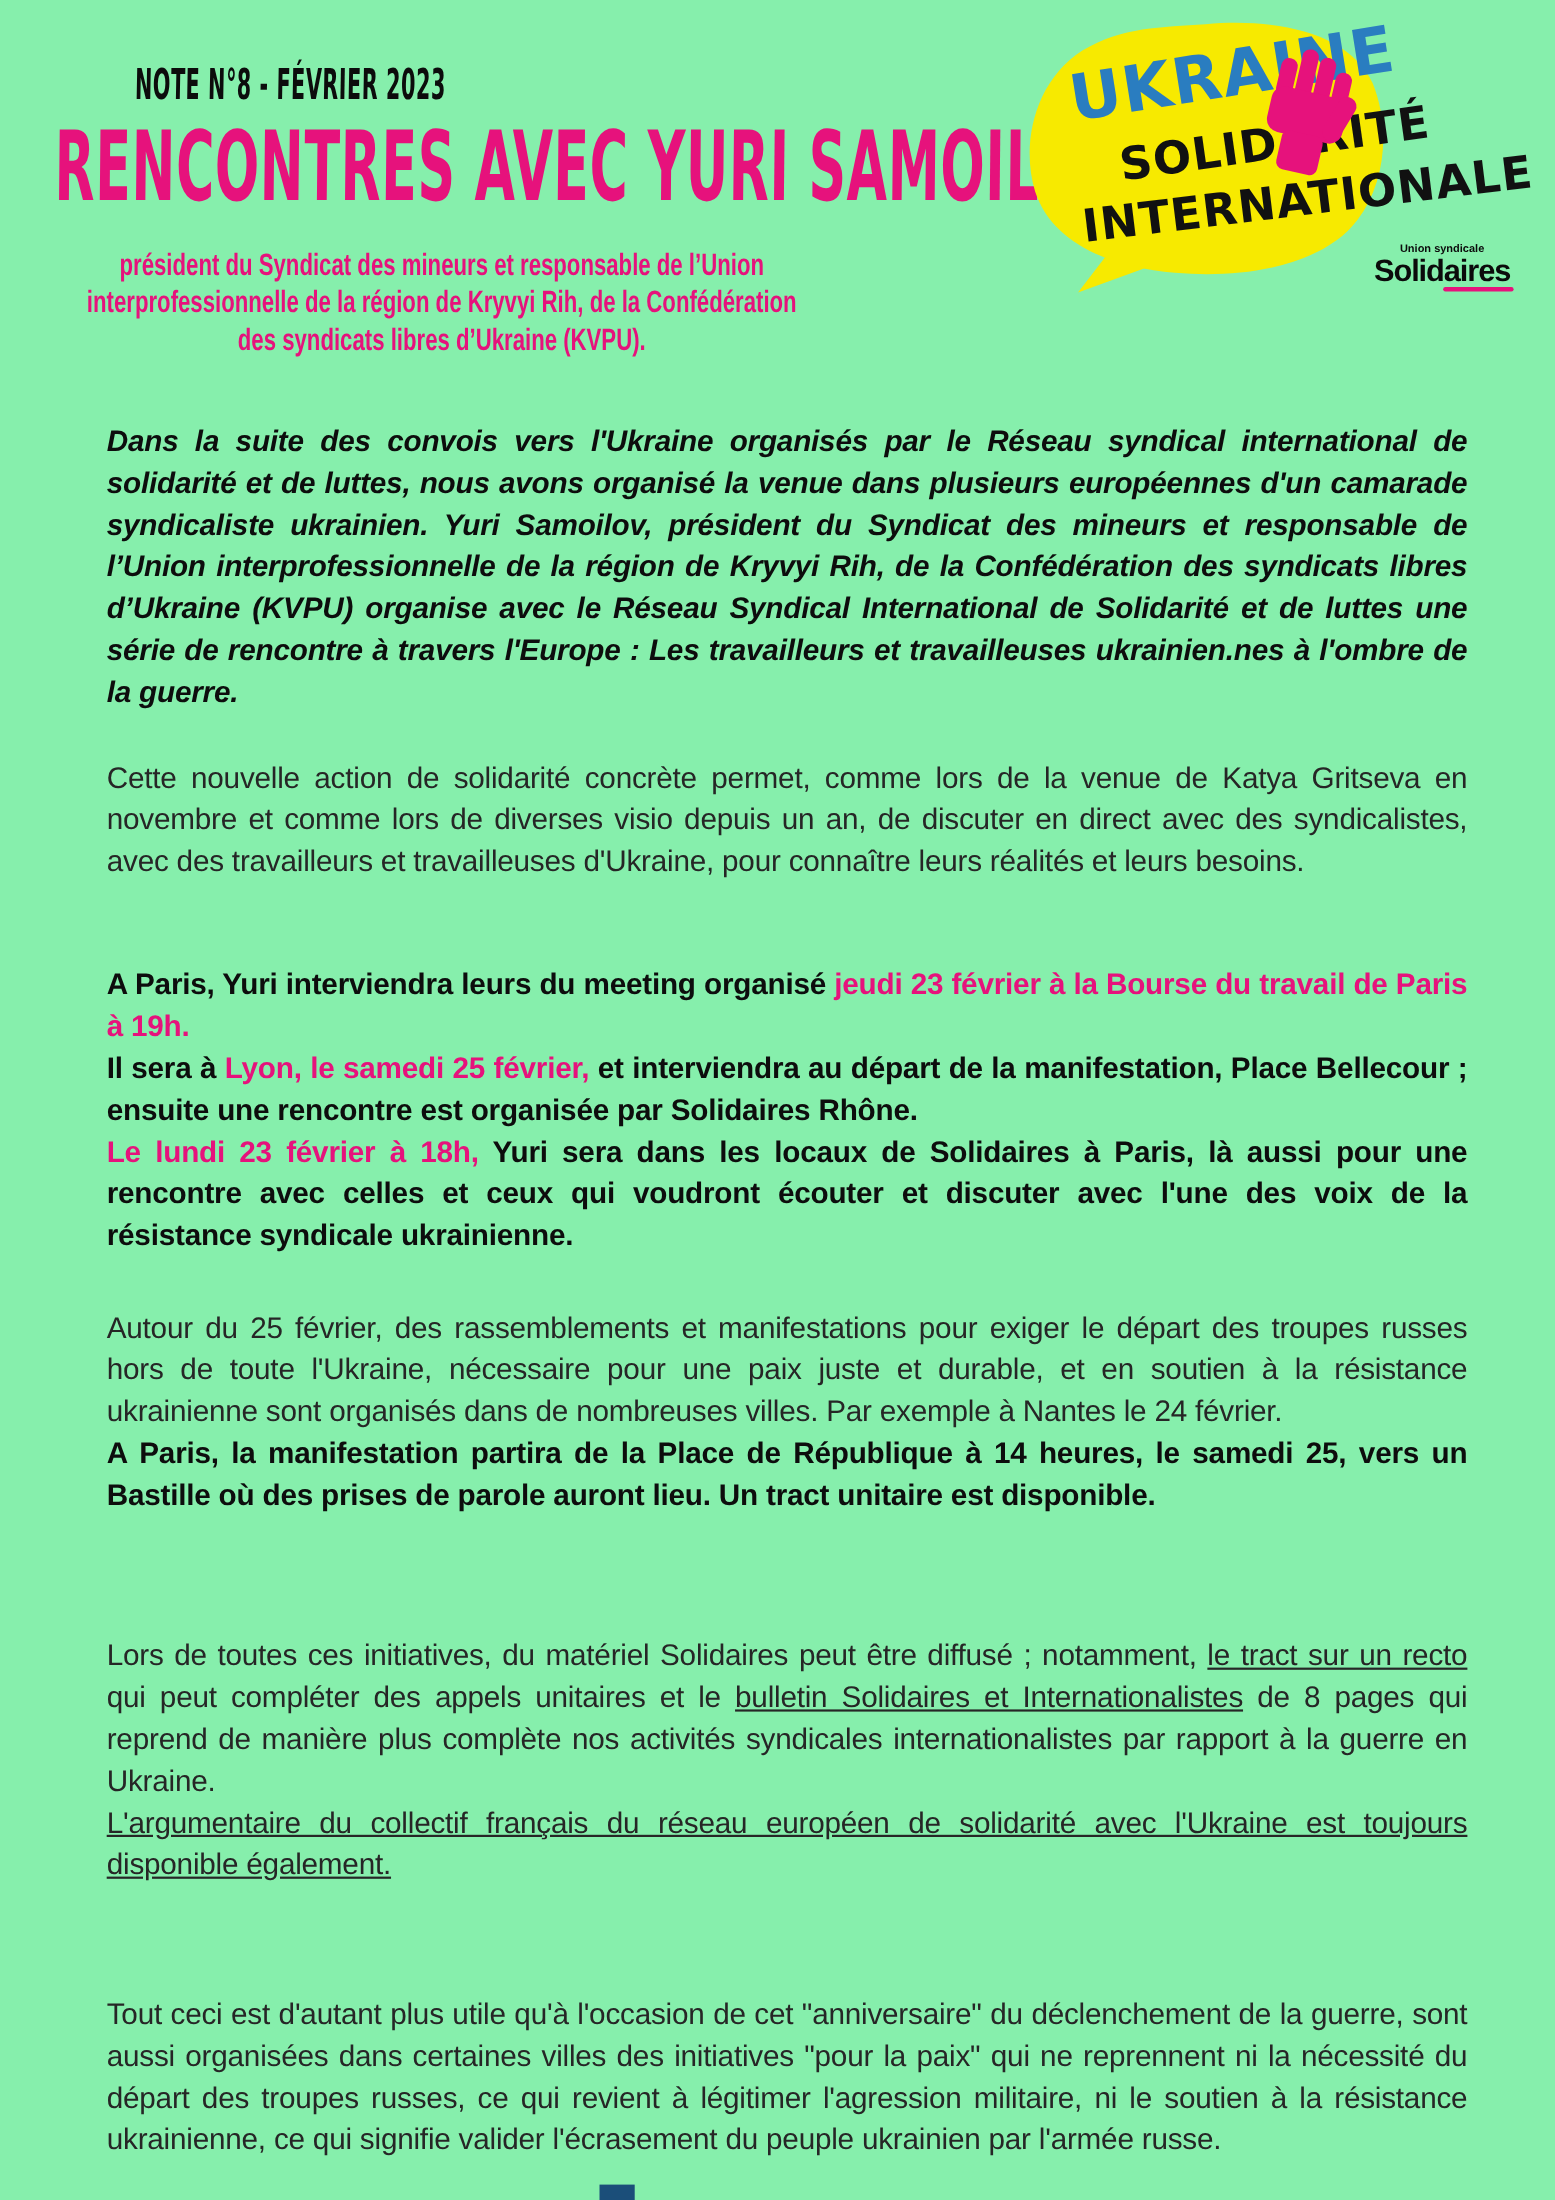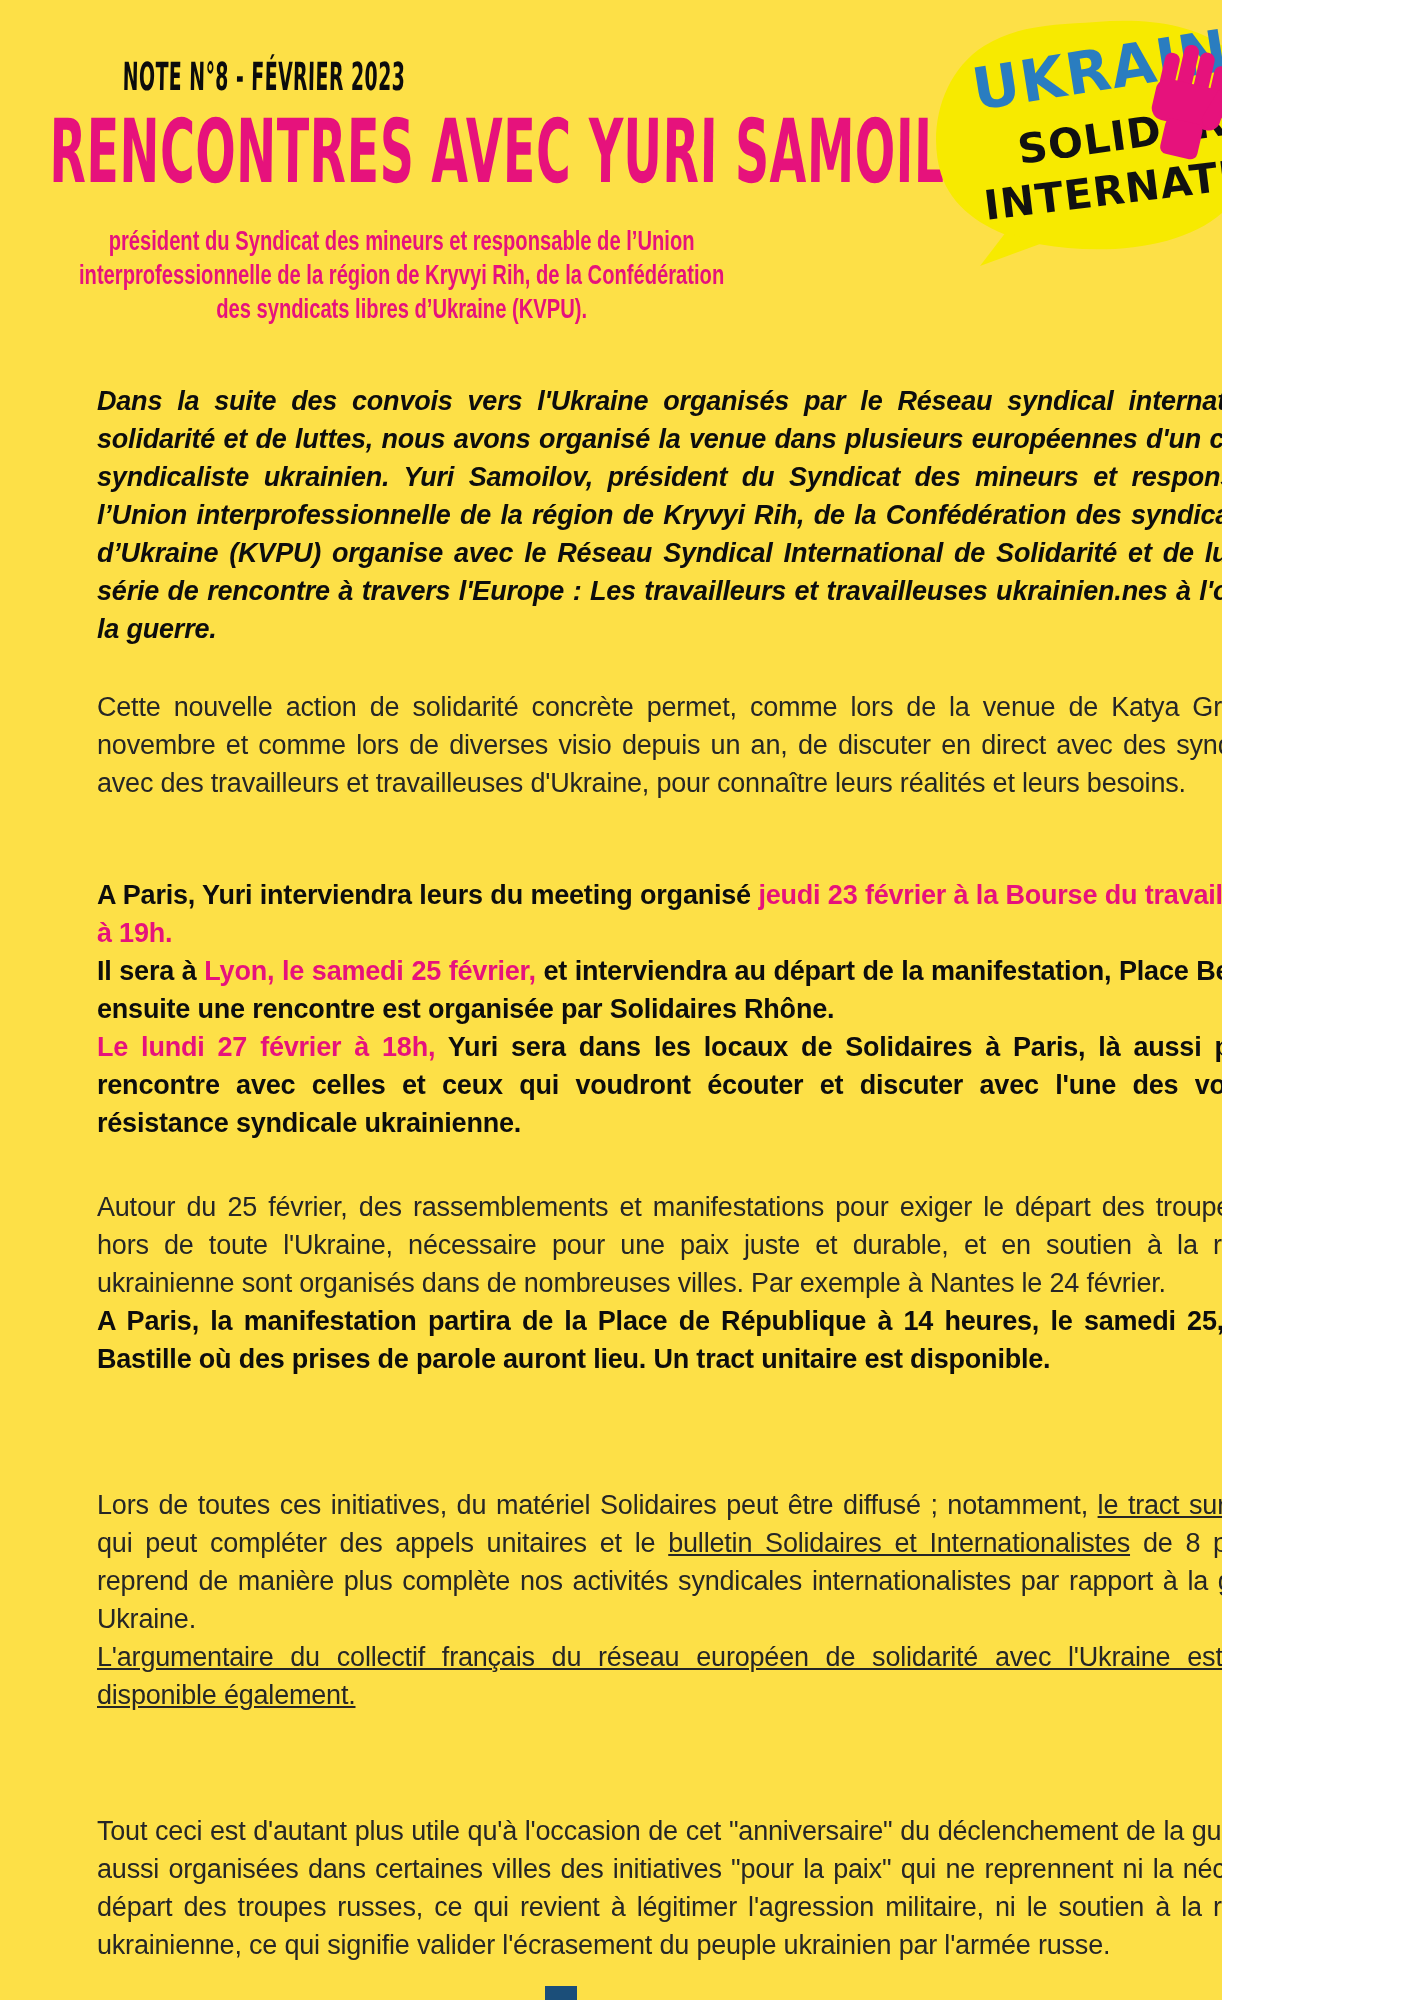--- a/index.html
+++ b/index.html
@@ -1,17 +1,17 @@
 <!DOCTYPE html>
 <html><head>
 <meta charset="utf-8">
 <style>
   html,body { margin:0; padding:0; background:#ffffff; }
   .page {
-    position:relative; width:1222px; height:2000px; background:#fde047;
+    position:relative; width:1414px; height:2000px; background:#86efac;
     font-family:"Liberation Sans", sans-serif; overflow:hidden;
   }
 
   
   .note-label {
     position:absolute; left:123px; top:54px;
     font-family:"DejaVu Sans", sans-serif; font-weight:bold;
     font-size:42px; color:#0c0c0c; white-space:nowrap;
     transform:scale(0.45,0.92) skewX(-2deg); transform-origin:left top;
     letter-spacing:1px;
@@ -95,21 +95,21 @@
     <p class="p intro">Dans la suite des convois vers l'Ukraine organisés par le Réseau syndical international de solidarité et de luttes, nous avons organisé la venue dans plusieurs européennes d'un camarade syndicaliste ukrainien. Yuri Samoilov, président du Syndicat des mineurs et responsable de l’Union interprofessionnelle de la région de Kryvyi Rih, de la Confédération des syndicats libres d’Ukraine (KVPU) organise avec le Réseau Syndical International de Solidarité et de luttes une série de rencontre à travers l'Europe : Les travailleurs et travailleuses ukrainien.nes à l'ombre de la guerre.</p>
   </div>
 
   <div class="block" style="top:688px">
     <p class="p">Cette nouvelle action de solidarité concrète permet, comme lors de la venue de Katya Gritseva en novembre et comme lors de diverses visio depuis un an, de discuter en direct avec des syndicalistes, avec des travailleurs et travailleuses d'Ukraine, pour connaître leurs réalités et leurs besoins.</p>
   </div>
 
   <div class="block" style="top:876px">
     <p class="p bold"><span>A Paris, Yuri interviendra leurs du meeting organisé </span><span class="pink">jeudi 23 février à la Bourse du travail de Paris à 19h.</span></p>
     <p class="p bold"><span>Il sera à </span><span class="pink">Lyon, le samedi 25 février,</span><span> et interviendra au départ de la manifestation, Place Bellecour ; ensuite une rencontre est organisée par Solidaires Rhône.</span></p>
-    <p class="p bold"><span class="pink">Le lundi 27 février à 18h,</span><span> Yuri sera dans les locaux de Solidaires à Paris, là aussi pour une rencontre avec celles et ceux qui voudront écouter et discuter avec l'une des voix de la résistance syndicale ukrainienne.</span></p>
+    <p class="p bold"><span class="pink">Le lundi 23 février à 18h,</span><span> Yuri sera dans les locaux de Solidaires à Paris, là aussi pour une rencontre avec celles et ceux qui voudront écouter et discuter avec l'une des voix de la résistance syndicale ukrainienne.</span></p>
   </div>
 
   <div class="block" style="top:1188px">
     <p class="p">Autour du 25 février, des rassemblements et manifestations pour exiger le départ des troupes russes hors de toute l'Ukraine, nécessaire pour une paix juste et durable, et en soutien à la résistance ukrainienne sont organisés dans de nombreuses villes. Par exemple à Nantes le 24 février.</p>
     <p class="p bold">A Paris, la manifestation partira de la Place de République à 14 heures, le samedi 25, vers un Bastille où des prises de parole auront lieu. Un tract unitaire est disponible.</p>
   </div>
 
   <div class="block" style="top:1486px">
     <p class="p"><span>Lors de toutes ces initiatives, du matériel Solidaires peut être diffusé ; notamment, </span><span class="ul">le tract sur un recto</span><span> qui peut compléter des appels unitaires et le </span><span class="ul">bulletin Solidaires et Internationalistes</span><span> de 8 pages qui reprend de manière plus complète nos activités syndicales internationalistes par rapport à la guerre en Ukraine.</span></p>
     <p class="p"><span class="ul">L'argumentaire du collectif français du réseau européen de solidarité avec l'Ukraine est toujours disponible également. </span></p>

